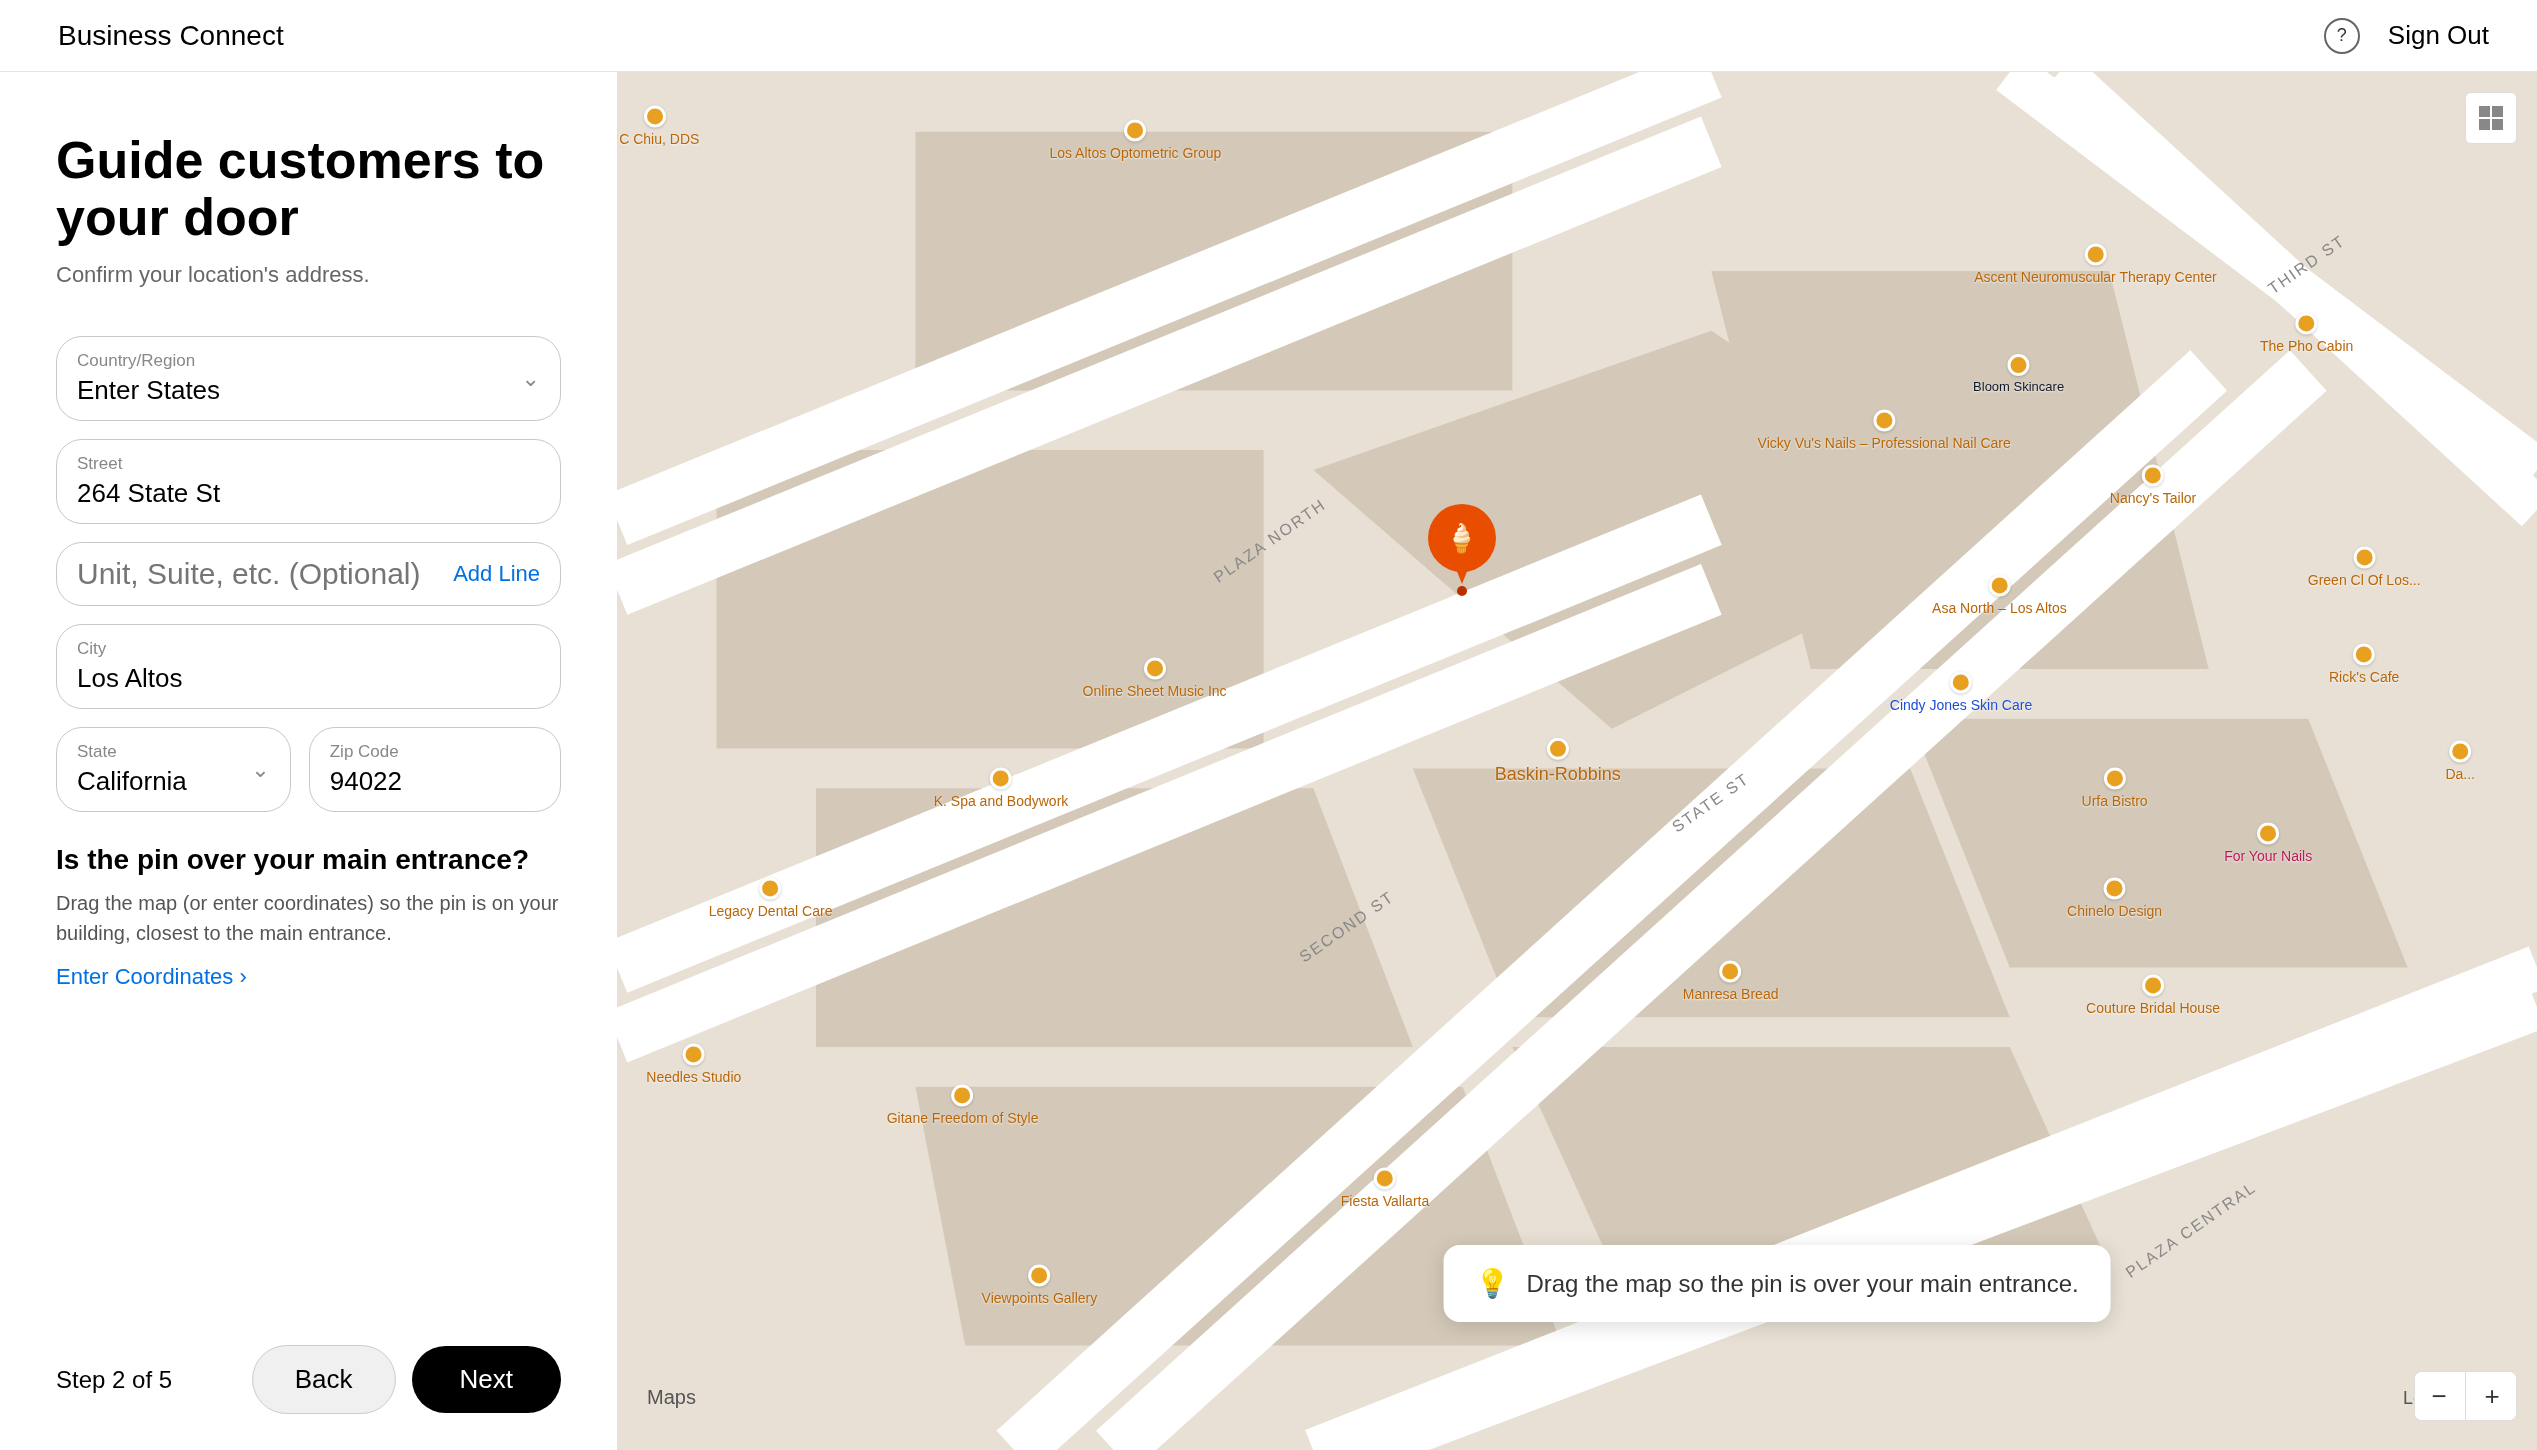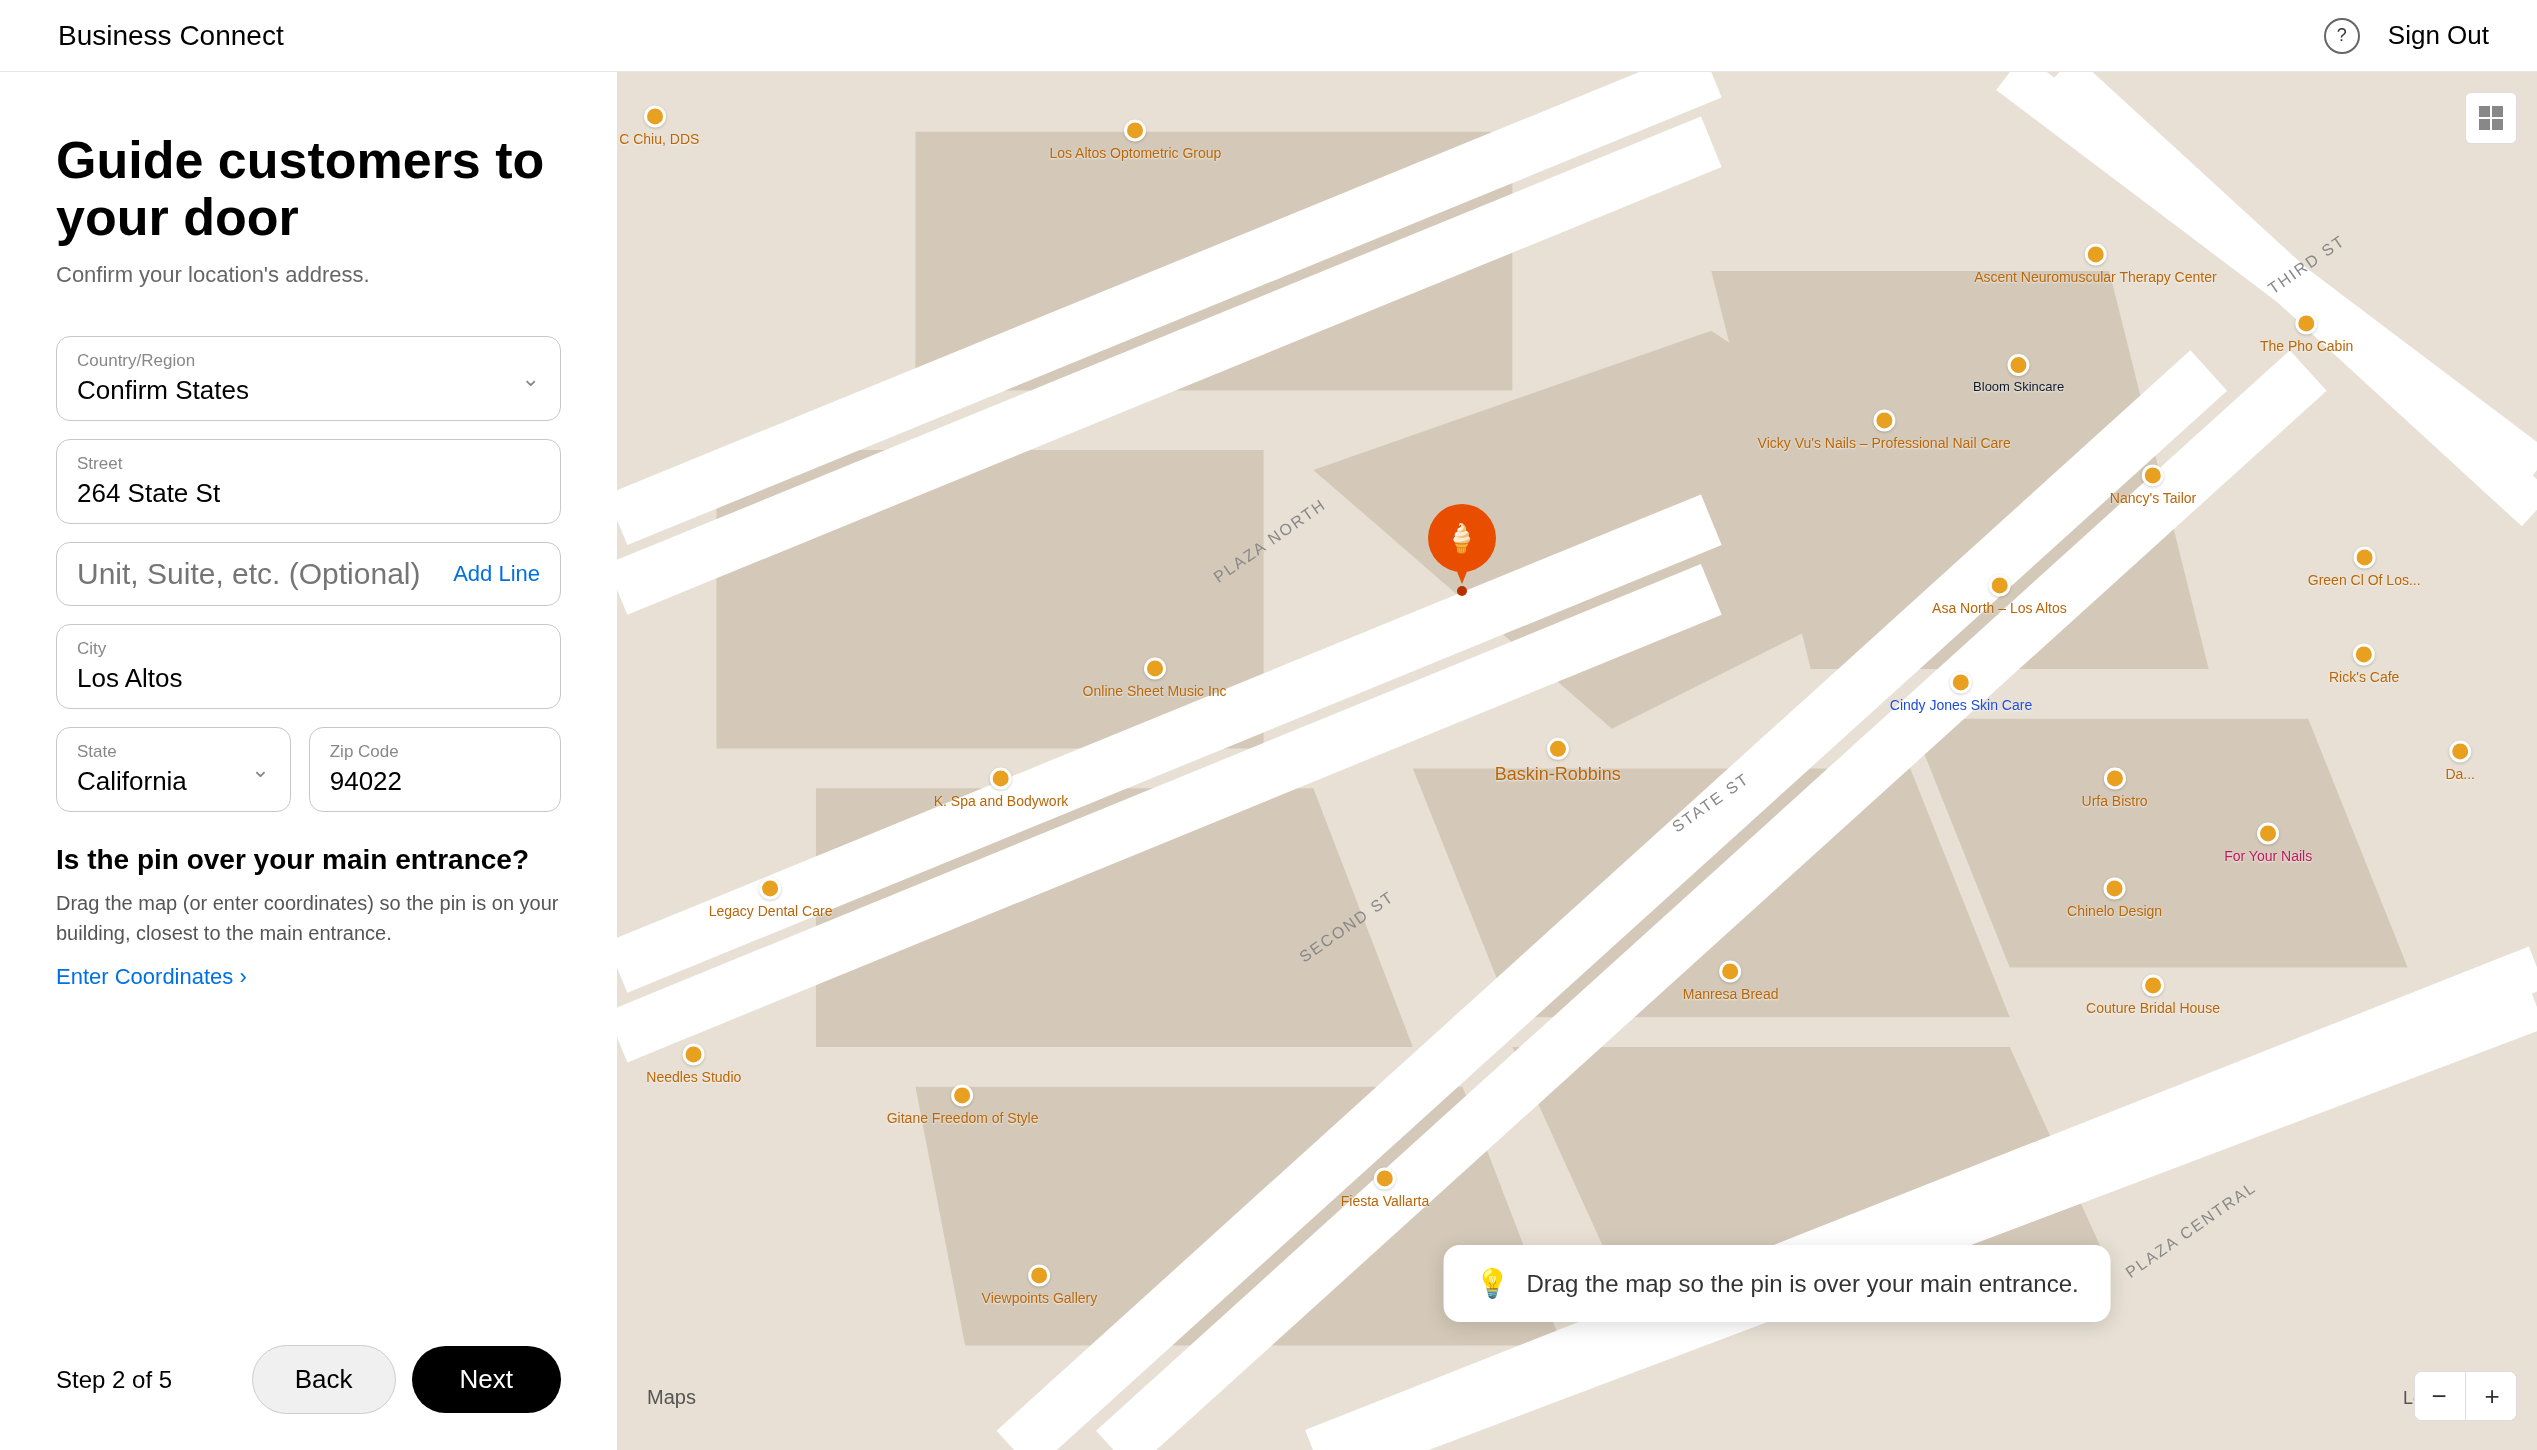--- a/index.html
+++ b/index.html
@@ -94,21 +94,21 @@
 
     .form-section {
       display: flex;
       flex-direction: column;
       gap: 18px;
       margin-bottom: 32px;
     }
 
     .form-field {
       border: 1.5px solid #c8c8c8;
-      border-radius: 14px;
+      border-radius: 26px;
       padding: 14px 20px;
       position: relative;
       background: #fff;
     }
     .form-field label {
       display: block;
       font-size: 17px;
       color: #888;
       margin-bottom: 4px;
     }
@@ -391,21 +391,21 @@
 
   <div class="left-panel">
     <h1 class="page-title">Guide customers to your door</h1>
     <p class="page-subtitle">Confirm your location's address.</p>
 
     <div class="form-section">
 
       <div class="form-field select-field">
         <div class="field-content">
           <label>Country/Region</label>
-          <div class="field-value">Confirm States</div>
+          <div class="field-value">Enter States</div>
         </div>
         <span class="chevron-down">⌄</span>
       </div>
 
       <div class="form-field">
         <label>Street</label>
         <input type="text" value="264 State St" style="">
       </div>
 
       <div class="form-field optional-field">

